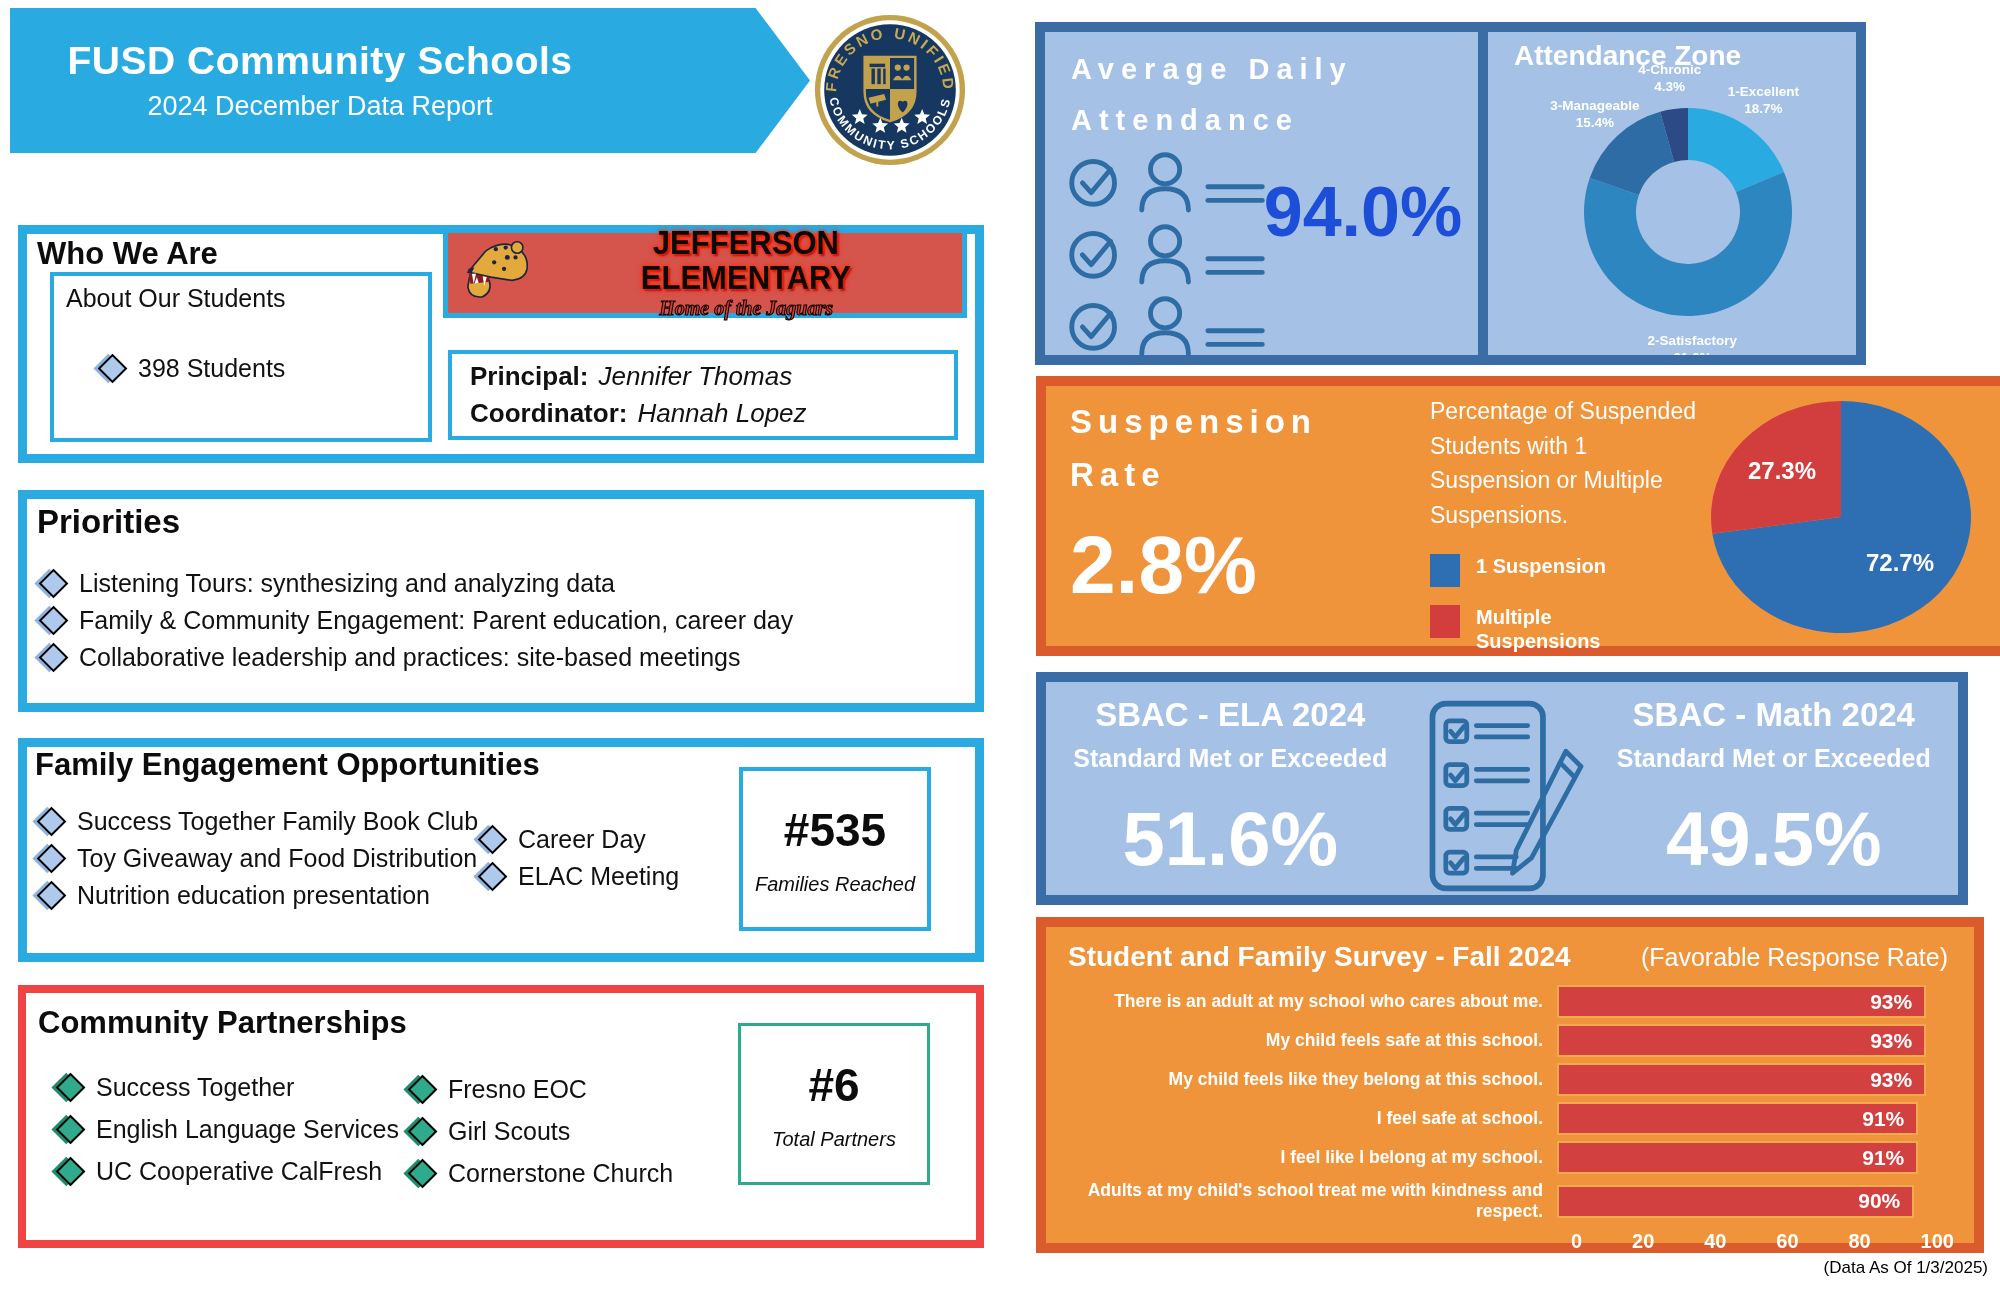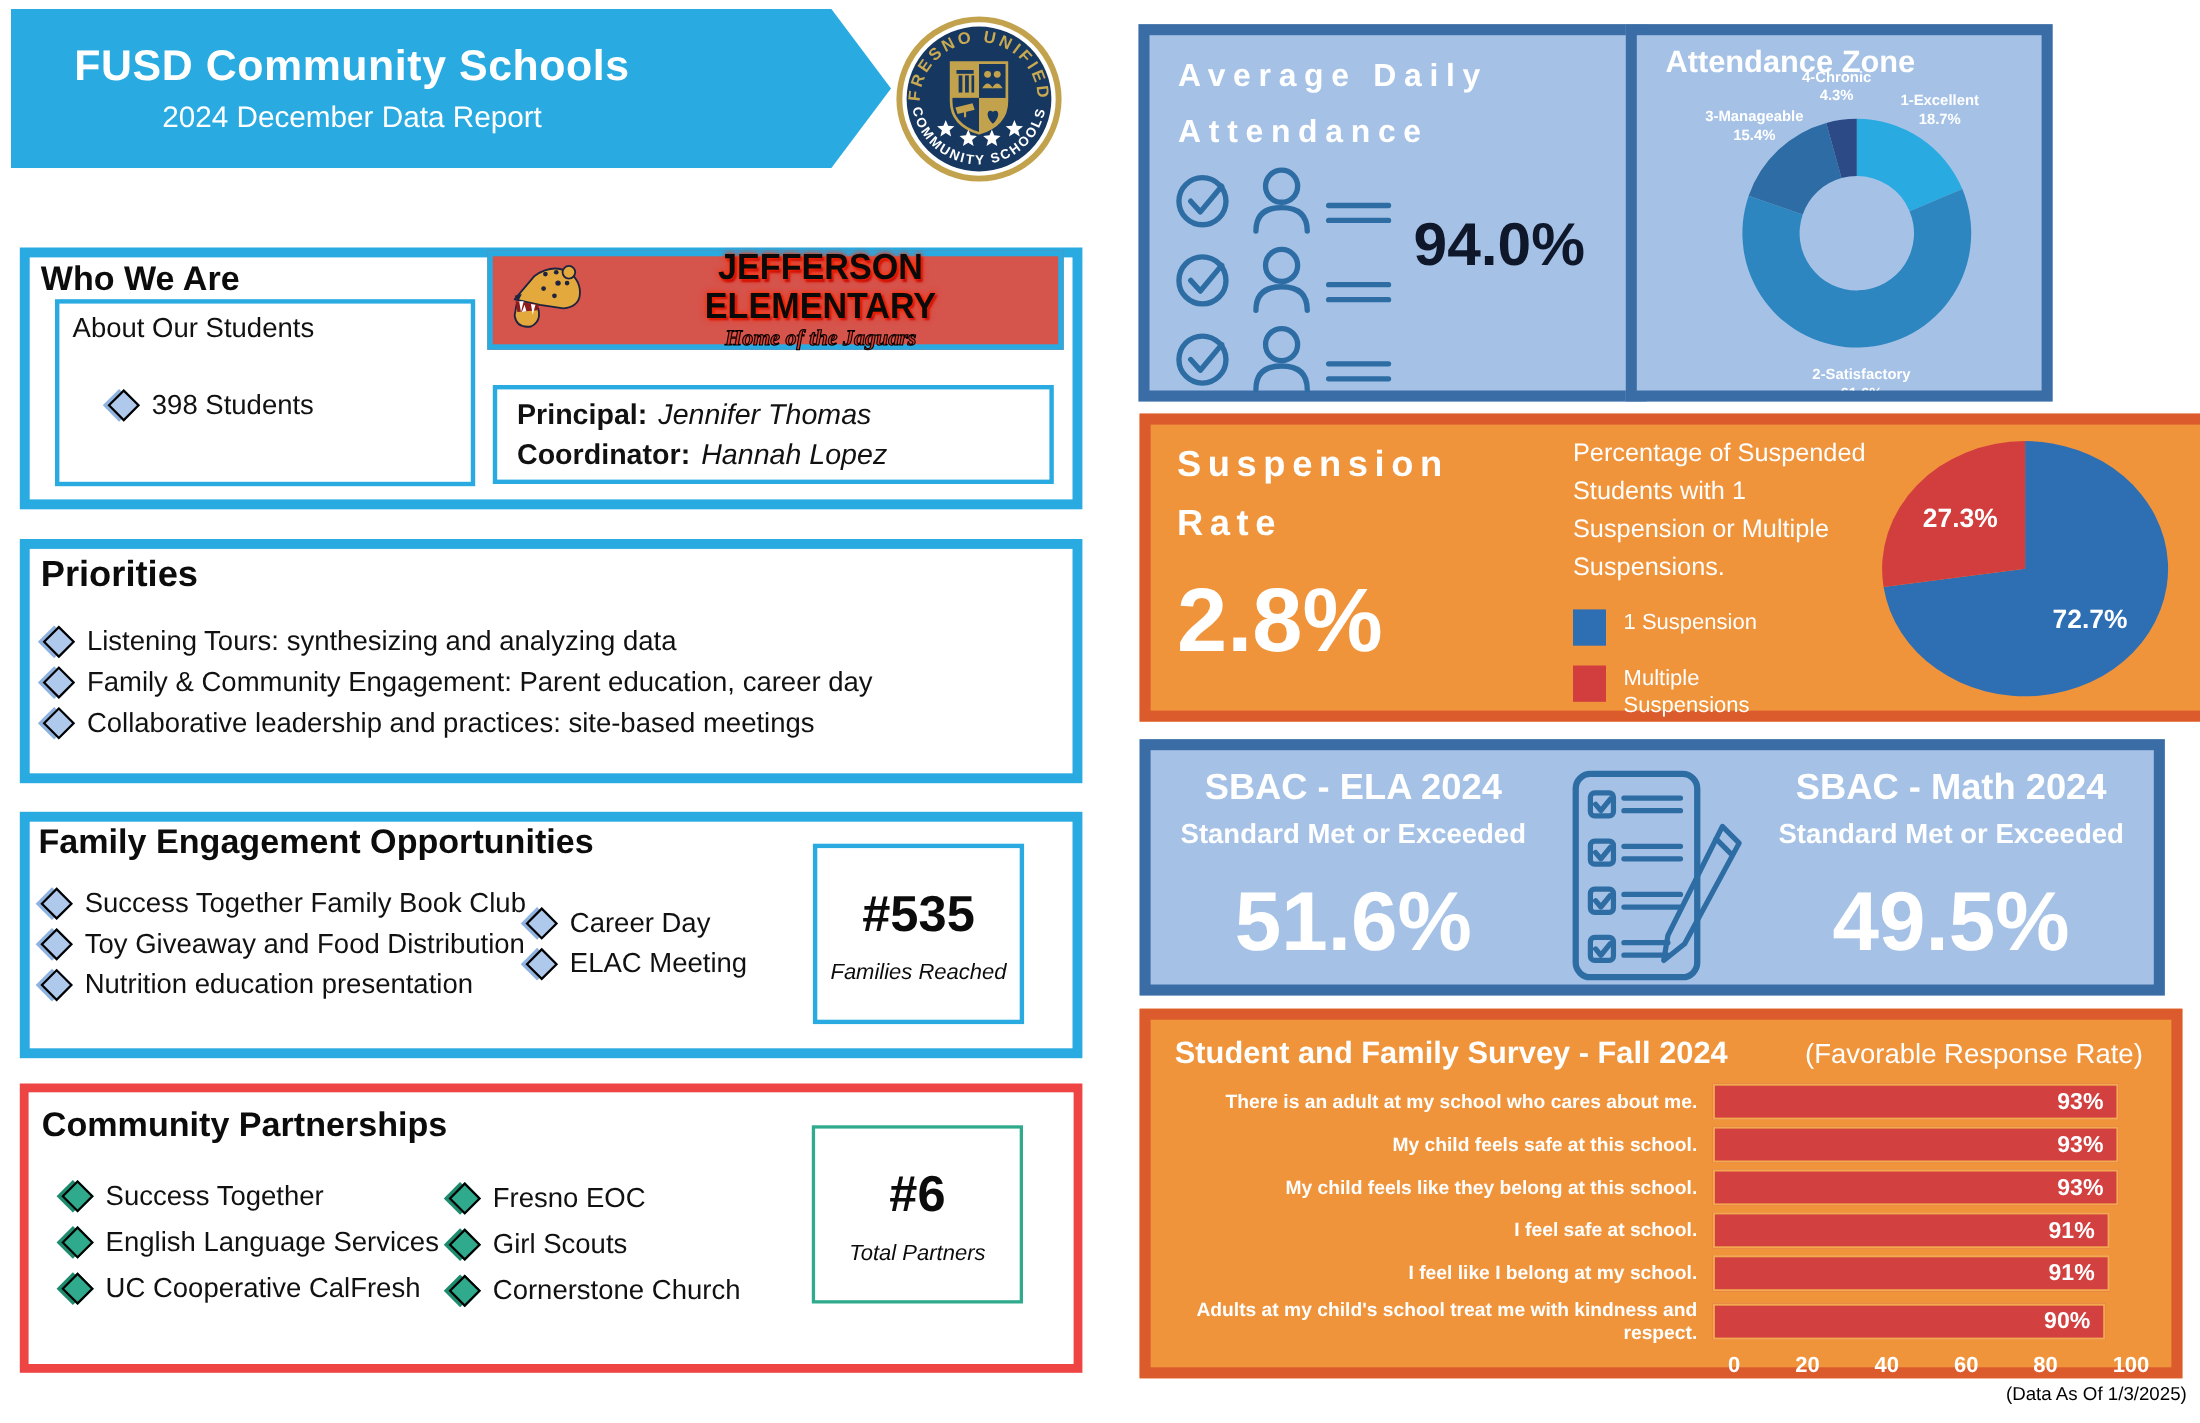--- a/index.html
+++ b/index.html
@@ -50,36 +50,36 @@
 
   
   .panel{position:absolute;}
   .panel.bluefill{border:10px solid #3A6CA5;background:#A5C2E6;}
   .panel.orangefill{border:10px solid #DC5B2D;background:#F0943C;}
 
   
   .ada-title{position:absolute;left:26px;top:12px;font-size:29px;font-weight:800;color:#fff;
              letter-spacing:7px;line-height:1.75;}
   .ada-icons{position:absolute;left:18px;top:112px;display:flex;flex-direction:column;gap:2px;}
-  .ada-value{position:absolute;left:196px;top:158px;width:244px;text-align:center;
-             font-size:55px;font-weight:800;color:#0f172a;}
+  .ada-value{position:absolute;left:196px;top:140px;width:244px;text-align:center;
+             font-size:70px;font-weight:800;color:#1d4ed8;}
 
   
   .zone-title{position:absolute;left:26px;top:8px;font-size:28px;font-weight:800;color:#fff;}
   .donut-lbl{font-size:13.5px;font-weight:700;fill:#fff;}
 
   
   .sus-left{position:absolute;left:24px;top:10px;}
   .sus-title{font-size:33px;font-weight:800;color:#fff;letter-spacing:6px;line-height:1.6;}
   .sus-value{margin-top:16px;font-size:82px;font-weight:800;color:#fff;}
   .sus-mid{position:absolute;left:384px;top:8px;width:272px;}
   .sus-desc{font-size:23px;color:#fff;line-height:1.5;}
   .legend-row{display:flex;align-items:flex-start;gap:16px;margin-top:22px;}
   .legend-swatch{flex:0 0 auto;width:30px;height:33px;}
-  .legend-label{font-size:20px;font-weight:400;color:#fff;line-height:1.2;width:170px;}
+  .legend-label{font-size:20px;font-weight:700;color:#fff;line-height:1.2;width:170px;}
   .pie-lbl{font-size:24px;font-weight:700;fill:#fff;}
 
   
   .sbac-inner{display:flex;align-items:flex-start;height:100%;padding-top:14px;}
   .sbac-col{flex:1;display:flex;flex-direction:column;align-items:center;gap:10px;}
   .sbac-title{font-size:33px;font-weight:800;color:#fff;}
   .sbac-sub{font-size:25px;font-weight:700;color:#fff;}
   .sbac-value{margin-top:12px;font-size:76px;font-weight:800;color:#fff;}
   .sbac-iconwrap{flex:0 0 175px;display:flex;justify-content:center;}
 

